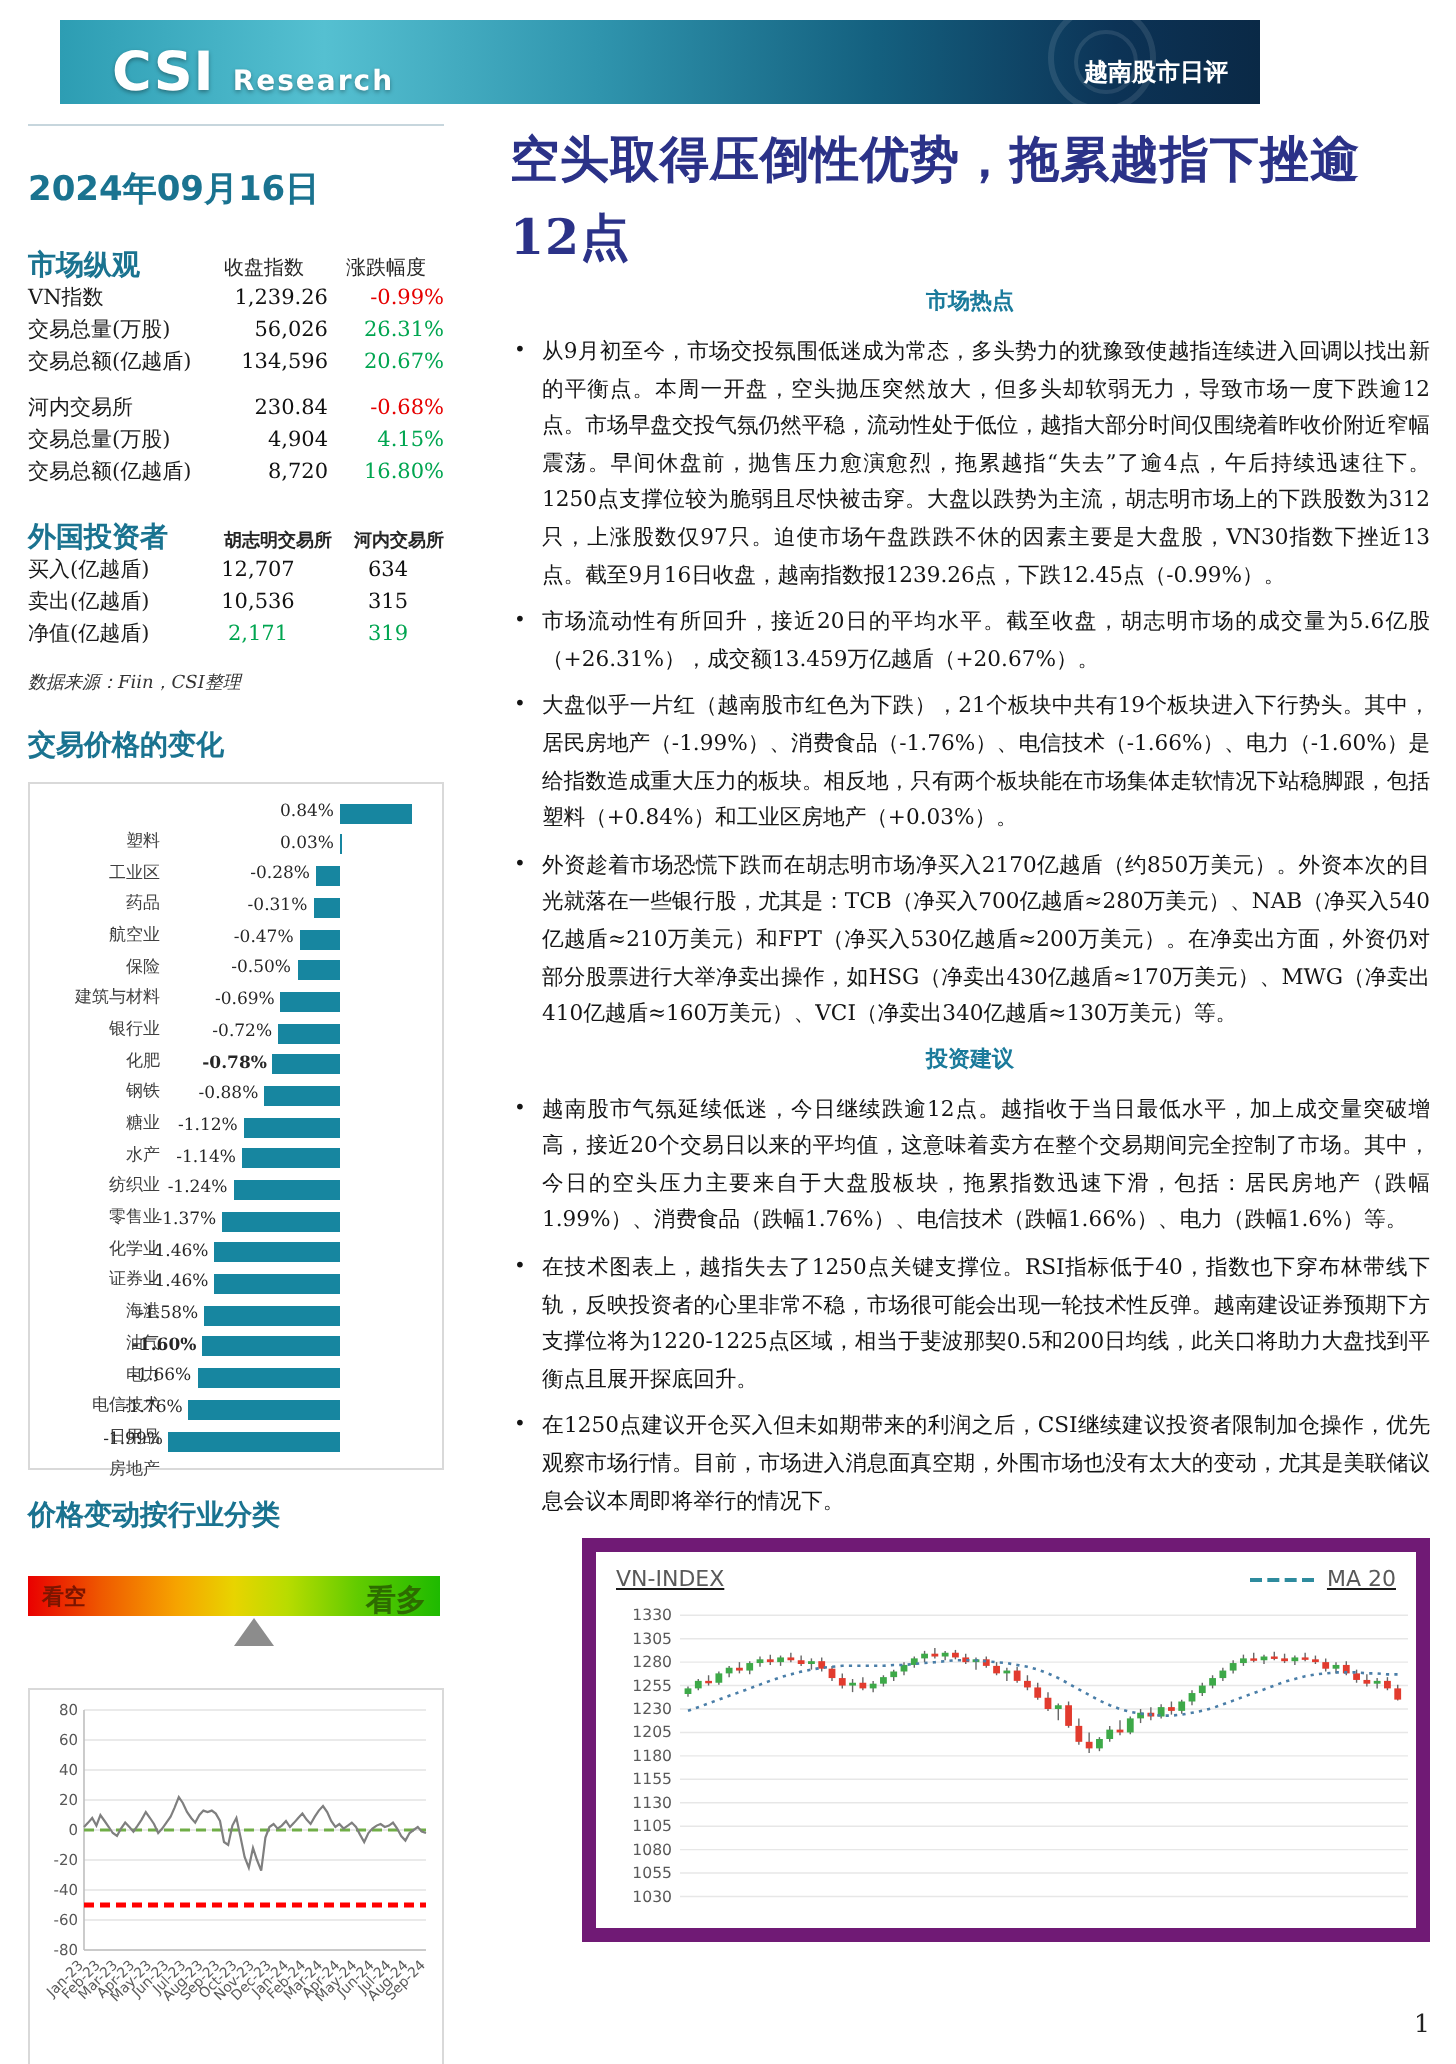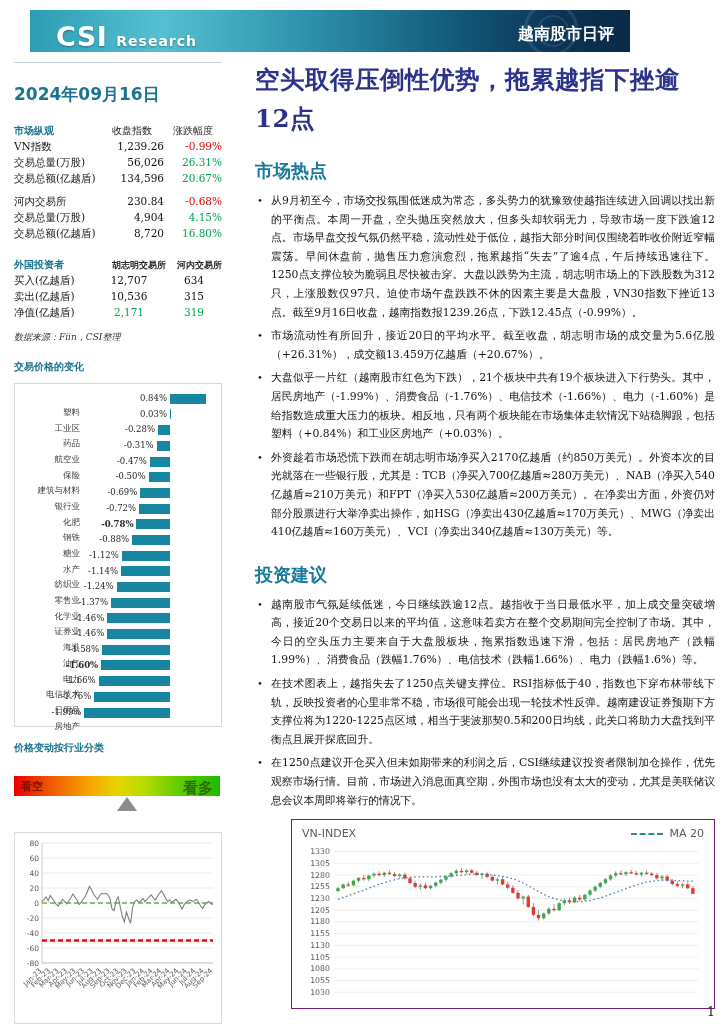--- a/index.html
+++ b/index.html
@@ -13,33 +13,33 @@
   .hdr {
     position:absolute; left:30px; top:10px; width:600px; height:42px;
     background:linear-gradient(90deg,#2d9db3 0%,#55c0d1 22%,#2f94ad 45%,#14607f 68%,#0c3356 88%,#0a2946 100%);
     display:flex; align-items:flex-end; overflow:hidden;
   }
   .hdr-logo { display:flex; align-items:baseline; padding-left:26px; color:#fff;
     font-family:"DejaVu Sans", sans-serif; text-shadow:0 1px 2px rgba(0,0,0,.35); }
   .hdr-csi { font-size:27px; font-weight:bold; letter-spacing:.5px; }
   .hdr-research { font-size:14px; font-weight:bold; margin-left:9px; letter-spacing:1px;margin-top:37px; }
   .hdr-right { margin-left:auto; padding-right:16px; color:#fff;
-    font-family:"DejaVu Sans", sans-serif; font-size:16px; font-weight:bold;
+    font-family:"DejaVu Sans", sans-serif; font-size:12px; font-weight:bold;
     align-self:flex-end; padding-bottom:7px; position:relative; z-index:2;}
   .hdr-wm { position:absolute; right:52px; top:-8px; width:54px; height:54px;
     border:3px solid rgba(255,255,255,.10); border-radius:50%; }
   .hdr-wm:after { content:""; position:absolute; left:10px; top:10px; width:28px; height:28px;
     border:2px solid rgba(255,255,255,.10); border-radius:50%; }
   
   .left-col { position:absolute; left:14px; top:62px; width:208px; }
   .right-col { position:absolute; left:255px; top:60px; width:460px; }
   .rule { border-top:1px solid #c7d6dd; margin-bottom:20px; }
   .date { color:#1a7390; font-family:"DejaVu Sans", sans-serif; font-weight:bold; font-size:17px; }
   
-  .ttl { color:#1a7390; font-family:Liberation Mono, monospace; font-weight:bold; font-size:10px; }
+  .ttl { color:#1a7390; font-family:Liberation Mono, monospace; font-weight:bold; font-size:14px; }
   .mtable { margin-top:18px; font-size:10.5px; }
   .mhead, .trow { display:grid; grid-template-columns:1fr 64px 58px; align-items:baseline; min-height:16px; }
   .mhead .c2,.mhead .c3 { font-weight:normal; color:#262626; text-align:center; font-size:10px; font-family:"DejaVu Sans", sans-serif;}
   .trow .c2 { text-align:right; color:#111; }
   .trow .c3 { text-align:right; }
   .trow.gap { margin-top:7px; }
   .up { color:#00a550; } .down { color:#e60000; }
   .ftable { margin-top:15px; font-size:10.5px; }
   .fhead, .frow { display:grid; grid-template-columns:1fr 74px 56px; align-items:baseline; min-height:16px; }
   .fhead .c2,.fhead .c3 { font-weight:bold; color:#262626; text-align:right; font-size:9px; font-family:"DejaVu Sans", sans-serif;}
@@ -63,29 +63,29 @@
   .gauge-r { position:absolute; right:7px; top:3px; font-size:15px; font-weight:bold; color:#2d6b00;
     font-family:"DejaVu Sans", sans-serif;text-align:right;}
   .gauge-marker { position:relative; width:206px; height:16px; }
   .tri { position:absolute; top:1px; width:0; height:0;
     border-left:10px solid transparent; border-right:10px solid transparent; border-bottom:14px solid #8c8c8c; }
   
   .breadthbox { margin-top:20px; border:1px solid #d9d9d9; padding:4px 1px; background:#fff; }
   
   .headline { color:#2b3288; font-weight:bold; font-size:24.5px; line-height:39px;
     font-family:"DejaVu Serif", serif; letter-spacing:.5px; }
-  .sec-h { color:#1a7a9b; font-family:"DejaVu Sans", sans-serif; font-weight:bold; font-size:18px;
-    margin-top:21px; margin-bottom:9px; }
+  .sec-h { color:#1a7a9b; font-family:"DejaVu Sans", sans-serif; font-weight:bold; font-size:11px;
+    margin-top:5px; margin-bottom:9px;text-align:center; }
   ul.bullets { list-style:none; }
   ul.bullets li { position:relative; padding-left:16px; font-size:10.8px; line-height:18.6px;
     text-align:justify; color:#141414; margin-bottom:5px; }
   ul.bullets li:before { content:"•"; position:absolute; left:2px; top:0; font-size:10px; color:#141414; }
   
-  .vnbox { margin-top:9px; margin-left:36px; width:424px; border:1px solid #701a75;
-    background:#fff; padding:7px 10px 4px 10px; }
+  .vnbox { margin-top:9px; margin-left:36px; width:424px; border:7px solid #701a75;
+    background:#fff; padding:7px 10px 4px 10px;text-decoration:underline; }
   .vnlegend { display:flex; align-items:center; font-family:"DejaVu Sans", sans-serif;
     font-size:11px; color:#595959; margin-bottom:4px; }
   .vnlegend .dash { margin-left:auto; width:32px; border-top:2px dashed #2e8b9e; margin-right:6px; }
   .pageno { position:absolute; left:707px; top:1004px; font-size:12.5px; color:#222; }
 </style>
 </head>
 <body>
 
 <div class="page">
 

